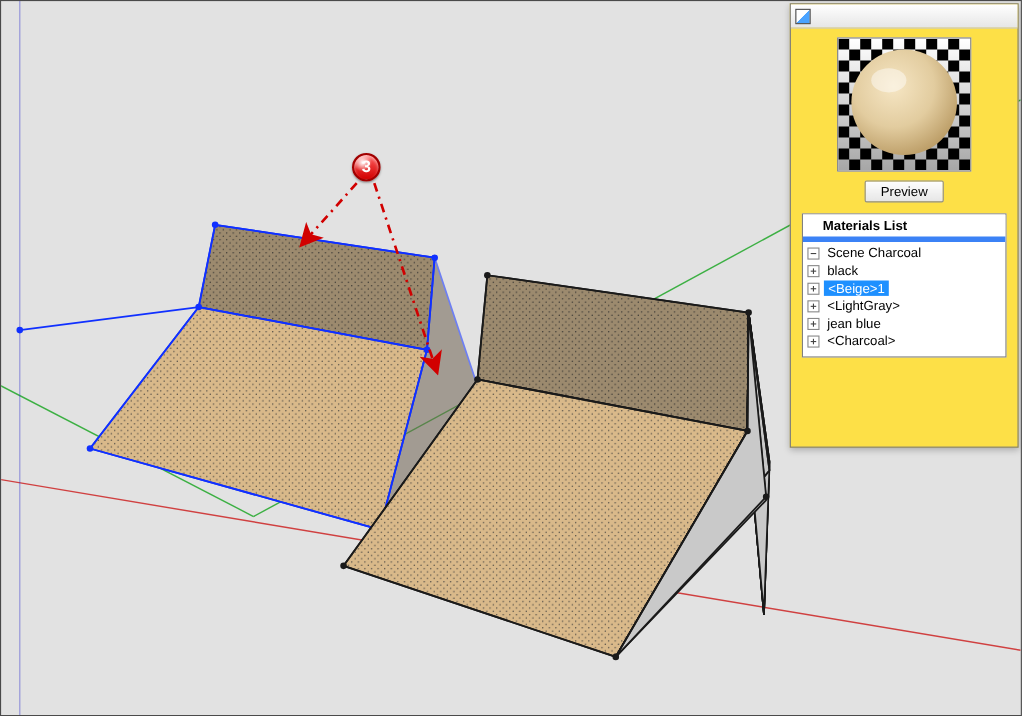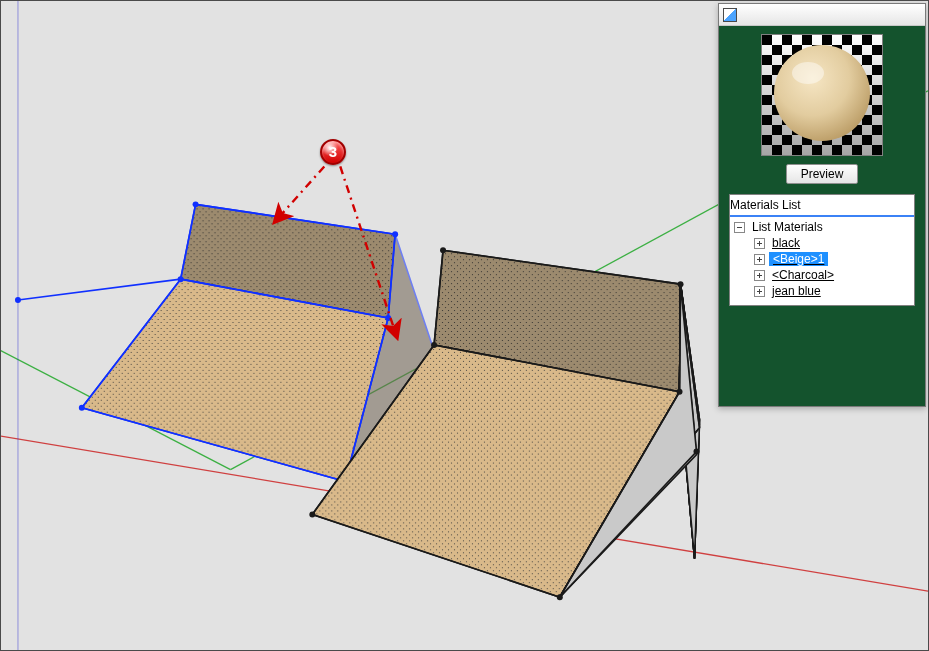--- a/index.html
+++ b/index.html
@@ -8,21 +8,21 @@
 
   
   .viewport { position: absolute; inset: 0; }
   .viewport svg { position: absolute; inset: 0; width: 100%; height: 100%; }
 
   
   .panel {
     position: absolute;
     top: 2px; right: 2px;
     width: 208px; height: 404px;
-    background: #14532d;
+    background: #fde047;
     border: 1px solid #7a7a7a;
     box-shadow: 0 2px 6px rgba(0,0,0,.25);
   }
   .titlebar {
     height: 22px;
     background: linear-gradient(#ffffff,#e6e6e6);
     border-bottom: 1px solid #c8c8c8;
     display: flex; align-items: center;
     padding: 0 4px;
   }
@@ -50,23 +50,24 @@
     font-size: 12px;
     cursor: pointer;
   }
 
   .list-frame {
     margin-top: 10px;
     border: 1px solid #808080;
     background: #ffffff;
   }
   .list-header {
-    padding: 3px 0;
-    border-bottom: 2px solid #3b82f6;
+    padding: 3px 18px;
+    border-bottom: 5px solid #3b82f6;
     background: #ffffff;
+    font-weight: bold;
   }
   .tree {
     padding: 2px 0 6px 0;
     user-select: none;
   }
   .tree-row {
     display: flex; align-items: center;
     height: 16px;
     padding-left: 4px;
     white-space: nowrap;
@@ -81,21 +82,21 @@
     flex: 0 0 11px;
   }
   .tree-row .expander::before,
   .tree-row .expander::after {
     content: ""; position: absolute; background: #444;
   }
   .tree-row .expander::before { left: 2px; right: 2px; top: 4px; height: 1px; }
   .tree-row.collapsed .expander::after { top: 2px; bottom: 2px; left: 4px; width: 1px; }
   .tree-row.leaf.collapsed .expander::after { top: 2px; bottom: 2px; left: 4px; width: 1px; }
   .tree-row .label { padding: 0 3px; }
-  .tree-row.indent1 { padding-left: 24px; text-decoration: underline; }
+  .tree-row.indent1 { padding-left: 4px; }
   .tree-row.selected .label { background: #1e90ff; color: #fff; padding: 0 4px; text-align: center; }
 
   
   .badge3 {
     position: absolute;
     left: 319px; top: 138px;
     width: 26px; height: 26px;
     border-radius: 50%;
     background: radial-gradient(circle at 35% 30%, #ffffff, #fff0 40%), linear-gradient(#ff5a5a,#d10000);
     border: 2px solid #a00000;
@@ -247,36 +248,40 @@
         </svg>
       </div>
       <button class="btn-preview">Preview</button>
     </div>
 
     <div class="list-frame">
       <div class="list-header">Materials List</div>
       <div class="tree">
         <div class="tree-row">
           <span class="expander"></span>
-          <span class="label">List Materials</span>
+          <span class="label">Scene Charcoal</span>
         </div>
         <div id="tree-children">
             <div class="tree-row indent1 collapsed leaf">
               <span class="expander"></span>
               <span class="label">black</span>
             </div>
             <div class="tree-row indent1 collapsed leaf selected">
               <span class="expander"></span>
               <span class="label">&lt;Beige&gt;1</span>
             </div>
             <div class="tree-row indent1 collapsed leaf">
               <span class="expander"></span>
+              <span class="label">&lt;LightGray&gt;</span>
+            </div>
+            <div class="tree-row indent1 collapsed leaf">
+              <span class="expander"></span>
+              <span class="label">jean blue</span>
+            </div>
+            <div class="tree-row indent1 collapsed leaf">
+              <span class="expander"></span>
               <span class="label">&lt;Charcoal&gt;</span>
-            </div>
-            <div class="tree-row indent1 collapsed leaf">
-              <span class="expander"></span>
-              <span class="label">jean blue</span>
             </div>
           </div>
       </div>
     </div>
   </div>
 </div>
 
 </body></html>

